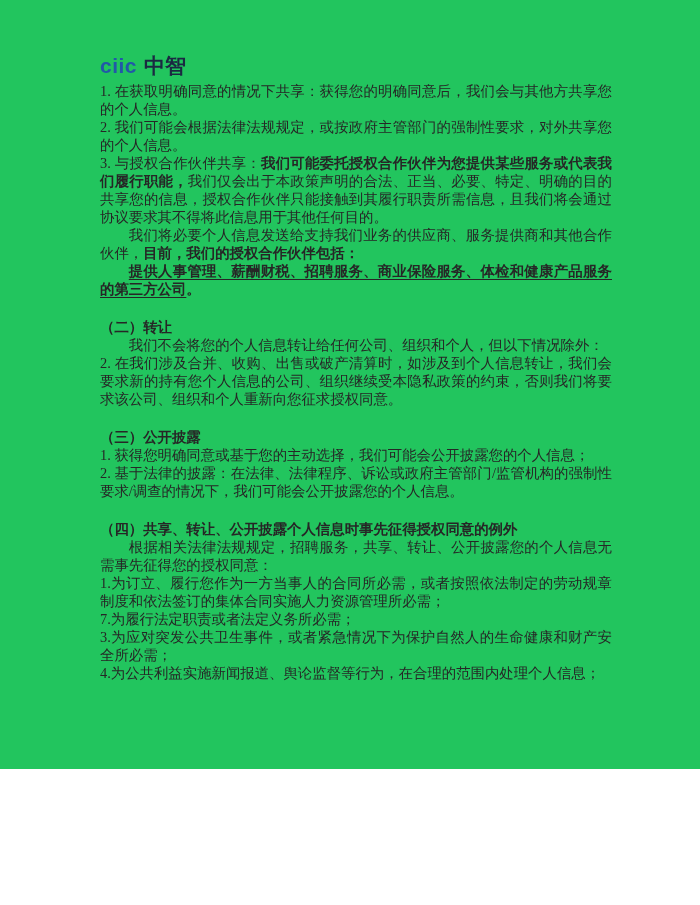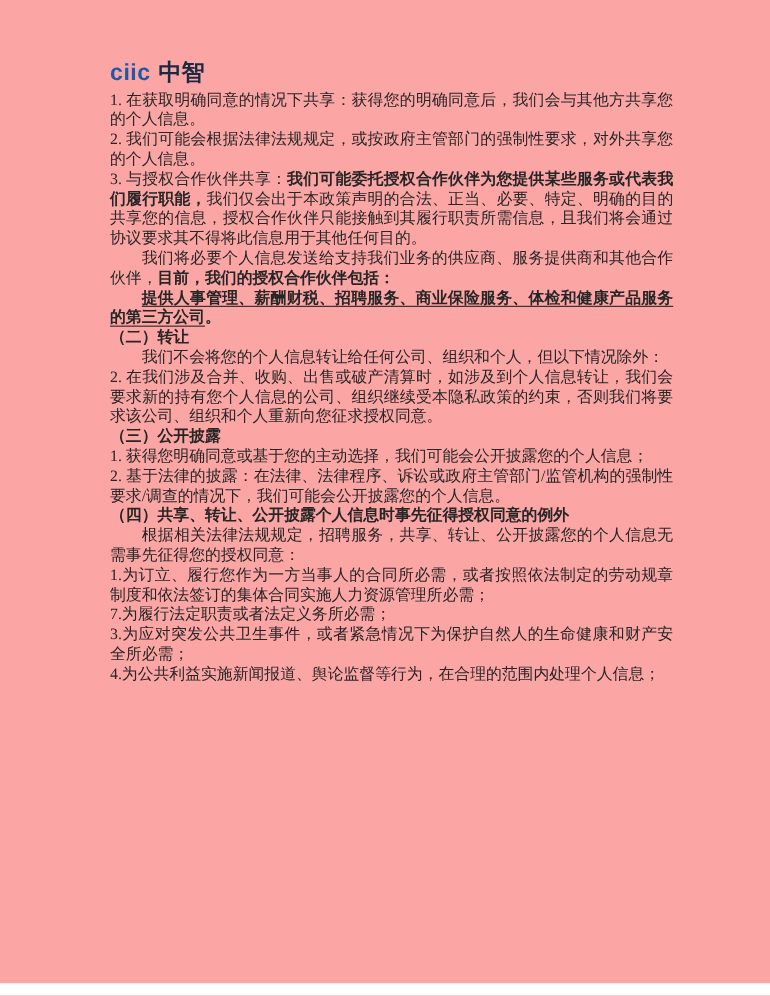--- a/index.html
+++ b/index.html
@@ -1,20 +1,20 @@
 <!DOCTYPE html>
 <html><head>
 <meta charset="utf-8">
 <style>
   html, body { margin: 0; padding: 0; background: #ffffff; }
   .page {
     position: relative;
     width: 700px;
-    height: 894px;
-    background: #fca5a5;
+    height: 769px;
+    background: #22c55e;
     overflow: hidden;
     font-family: "Liberation Serif", "DejaVu Serif", serif;
   }
   .logo {
     position: absolute;
     left: 100px;
     top: 52px;
     display: flex;
     align-items: baseline;
     gap: 7px;
@@ -36,21 +36,21 @@
     left: 100px;
     top: 82px;
     width: 512px;
     font-size: 14.4px;
     line-height: 18px;
     text-align: justify;
     text-justify: inter-character;
   }
   .blk { margin: 0; }
   .blk.ind { text-indent: 2em; }
-  .blk.h { font-weight: bold; }
+  .blk.h { font-weight: bold; margin-top: 20px; }
   .blk .b { font-weight: bold; }
   .blk .u { text-decoration: underline; text-underline-offset: 3px; }
 </style>
 </head>
 <body>
 
 <div class="page">
   <div class="logo">
     <span class="logo-latin" style="color: rgb(34, 88, 168);">ciic</span>
     <span class="logo-cjk" style="color: rgb(27, 41, 66);">中智</span>

